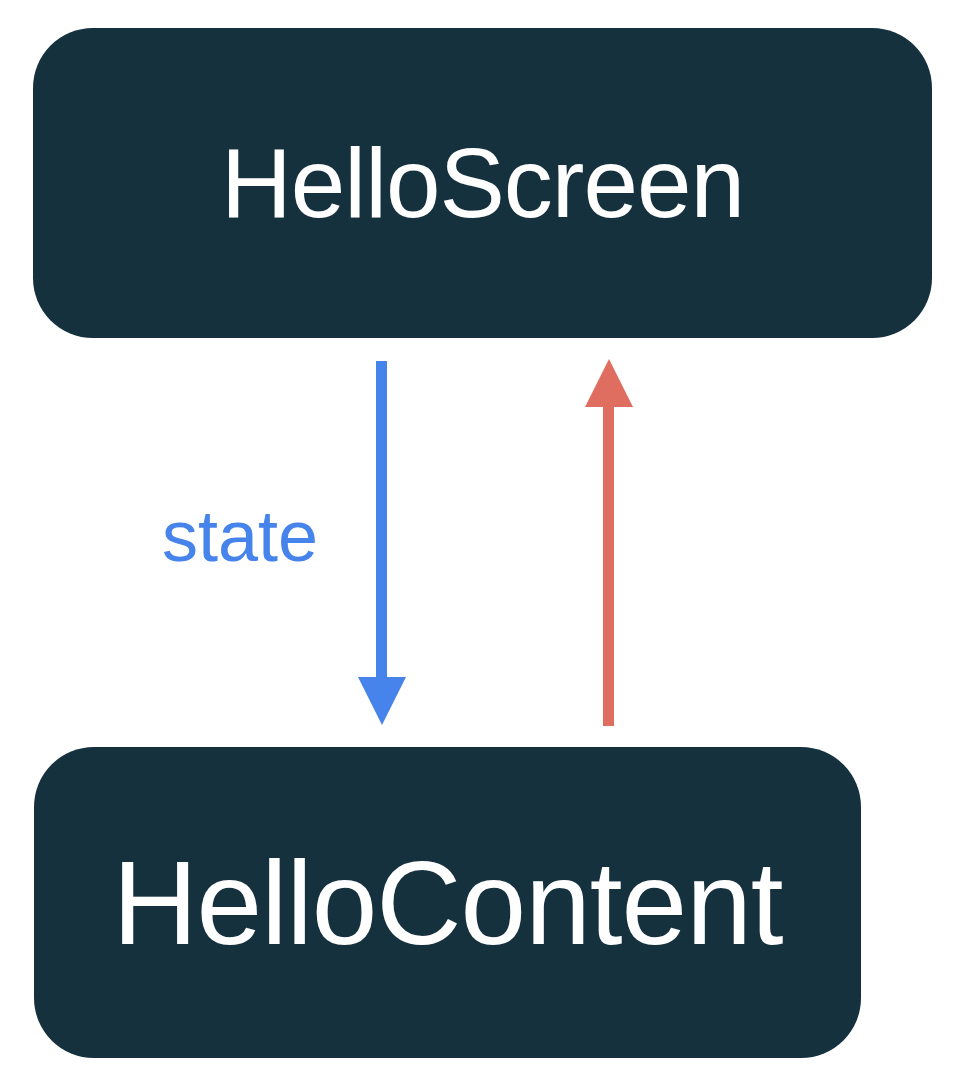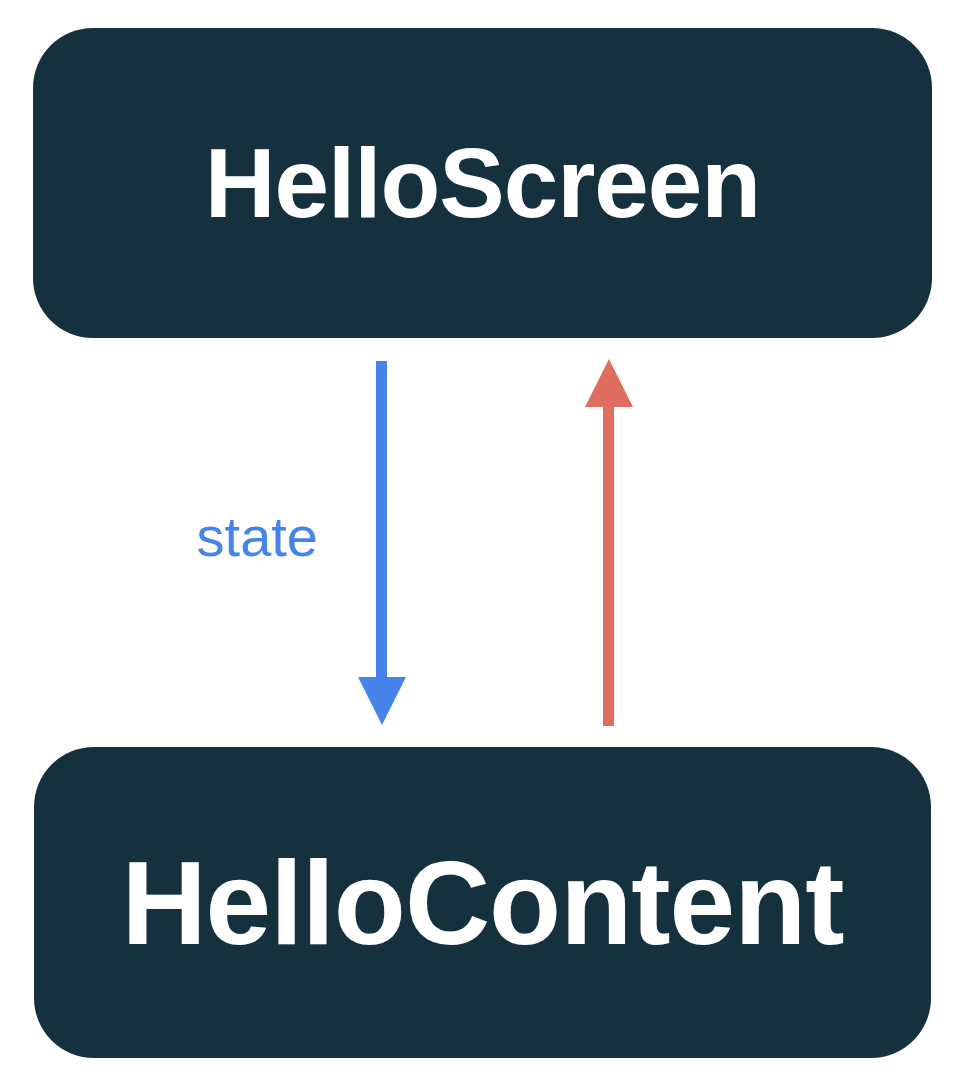--- a/index.html
+++ b/index.html
@@ -29,25 +29,25 @@
     align-items: center;
     justify-content: center;
     color: var(--color-box_text);
   }
   .node-box.top {
     left: 33px; top: 28px;
     width: 899px; height: 310px;
   }
   .node-box.bottom {
     left: 34px; top: 747px;
-    width: 897px; height: 311px;
+    width: 827px; height: 311px;
   }
   .node-label {
     font-size: 98px;
-    font-weight: 700;
+    font-weight: 400;
     letter-spacing: -1px;
     line-height: 1;
     white-space: nowrap;
   }
   .node-box.bottom .node-label {
     font-size: 118px;
   }
   .arrow {
     position: absolute;
     width: 48px;
@@ -65,25 +65,24 @@
     border-right: 24px solid transparent;
   }
   .arrow.state-arrow { left: 358px; top: 361px; height: 364px; }
   .arrow.state-arrow .shaft { top: 0; height: 318px; background: var(--color-blue); }
   .arrow.state-arrow .head { bottom: 0; border-top: 48px solid var(--color-blue); }
   .arrow.event-arrow { left: 585px; top: 359px; height: 367px; }
   .arrow.event-arrow .shaft { bottom: 0; height: 321px; background: var(--color-red); }
   .arrow.event-arrow .head { top: 0; border-bottom: 48px solid var(--color-red); }
   .flow-label {
     position: absolute;
-    font-size: 56px;
+    font-size: 72px;
     font-weight: 400;
     line-height: 1;
     white-space: nowrap;
-    margin-top: 9px;
   }
   .flow-label.state {
     top: 500px;
     right: 640px; 
     color: var(--color-blue);
   }
   .flow-label.event {
     top: 500px;
     left: 675px;
     color: var(--color-red);

